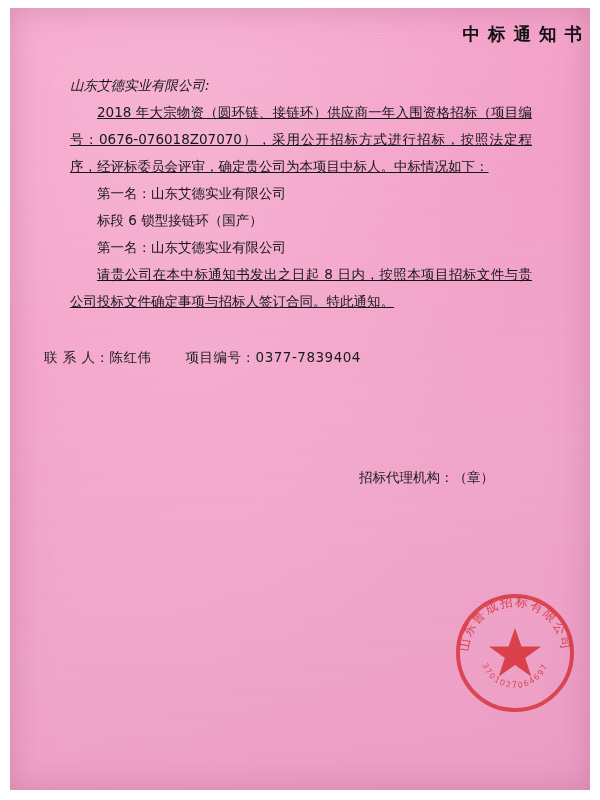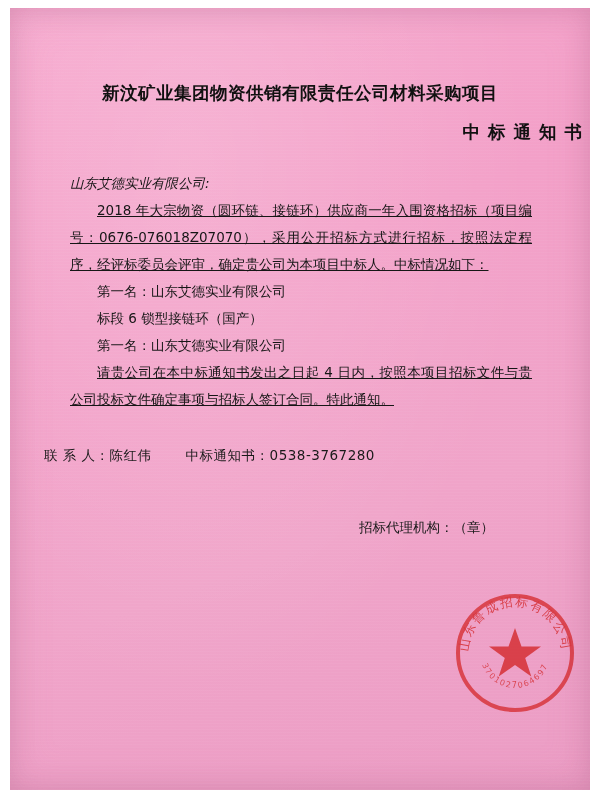--- a/index.html
+++ b/index.html
@@ -88,21 +88,21 @@
     margin-top: 34px;
     padding-left: 34px;
     font-size: 13.5px;
     letter-spacing: 0.5px;
   }
   .contact .sp {
     display: inline-block;
     width: 34px;
   }
   .sign-block {
-    margin-top: 48px;
+    margin-top: 96px;
     padding-right: 96px;
     text-align: right;
     font-size: 13.5px;
     line-height: 2.1;
   }
   
   .seal {
     position: absolute;
     left: 440px;
     top: 580px;
@@ -125,34 +125,33 @@
   }
 </style>
 </head>
 <body>
 
 <div id="page">
   <div class="paper">
 
     <div class="content">
 
-      <div class="title">新汶矿业集团物资供销有限责任公司材料采购项目</div>
       <div class="title2">中标通知书</div>
 
       <div class="body-text">
         <div class="p-plain">山东艾德实业有限公司:</div>
         <div class="p-indent">2018 年大宗物资（圆环链、接链环）供应商一年入围资格招标（项目编号：0676-076018Z07070），采用公开招标方式进行招标，按照法定程序，经评标委员会评审，确定贵公司为本项目中标人。中标情况如下：</div>
         <div class="list-line">第一名：山东艾德实业有限公司</div>
         <div class="list-line">标段 6  锁型接链环（国产）</div>
         <div class="list-line">第一名：山东艾德实业有限公司</div>
-        <div class="p-indent">请贵公司在本中标通知书发出之日起 4 日内，按照本项目招标文件与贵公司投标文件确定事项与招标人签订合同。特此通知。</div>
+        <div class="p-indent">请贵公司在本中标通知书发出之日起 8 日内，按照本项目招标文件与贵公司投标文件确定事项与招标人签订合同。特此通知。</div>
       </div>
 
       <div class="contact">
-        <span>联 系 人：</span><span>陈红伟</span><span class="sp"></span><span>中标通知书：</span><span>0538-3767280</span>
+        <span>联 系 人：</span><span>陈红伟</span><span class="sp"></span><span>项目编号：</span><span>0377-7839404</span>
       </div>
 
       <div class="sign-block">
         <div>招标代理机构：（章）</div>
       </div>
     </div>
 
     <div class="seal">
       <svg width="130" height="130" viewBox="0 0 130 130" xmlns="http://www.w3.org/2000/svg">
         <defs>

